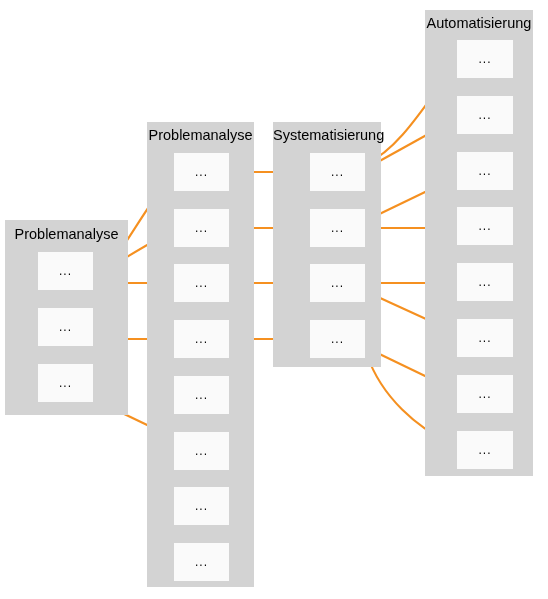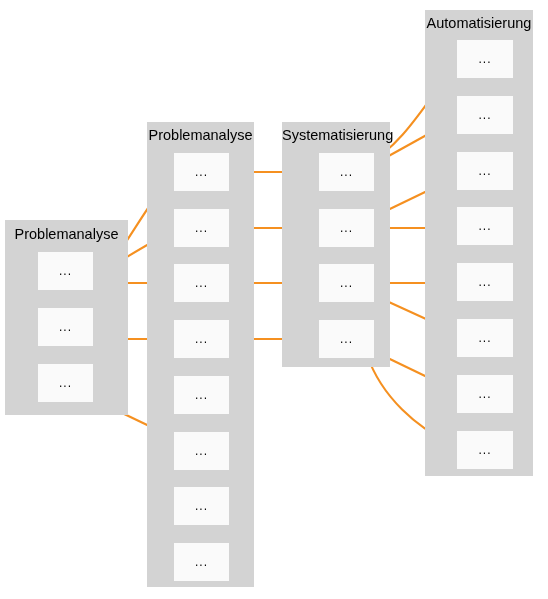--- a/index.html
+++ b/index.html
@@ -121,21 +121,21 @@
         <div class="node" style="left: 27px; top: 309.5px; width: 55px; height: 38px; background: rgb(250, 250, 250);">
           <span class="node-label">...</span>
         </div>
         <div class="node" style="left: 27px; top: 365.2px; width: 55px; height: 38px; background: rgb(250, 250, 250);">
           <span class="node-label">...</span>
         </div>
         <div class="node" style="left: 27px; top: 420.9px; width: 55px; height: 38px; background: rgb(250, 250, 250);">
           <span class="node-label">...</span>
         </div>
       </div>
-      <div class="column" style="left: 282px; top: 122px; width: 108px; height: 245px; background: rgb(211, 211, 211);">
+      <div class="column" style="left: 273px; top: 122px; width: 108px; height: 245px; background: rgb(211, 211, 211);">
         <div class="column-title" style="top: 5px; color: rgb(0, 0, 0);">Systematisierung</div>
         <div class="node" style="left: 37px; top: 31px; width: 55px; height: 38px; background: rgb(250, 250, 250);">
           <span class="node-label">...</span>
         </div>
         <div class="node" style="left: 37px; top: 86.7px; width: 55px; height: 38px; background: rgb(250, 250, 250);">
           <span class="node-label">...</span>
         </div>
         <div class="node" style="left: 37px; top: 142.4px; width: 55px; height: 38px; background: rgb(250, 250, 250);">
           <span class="node-label">...</span>
         </div>

